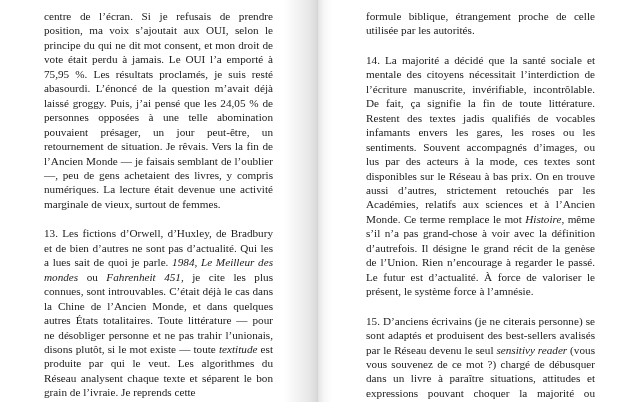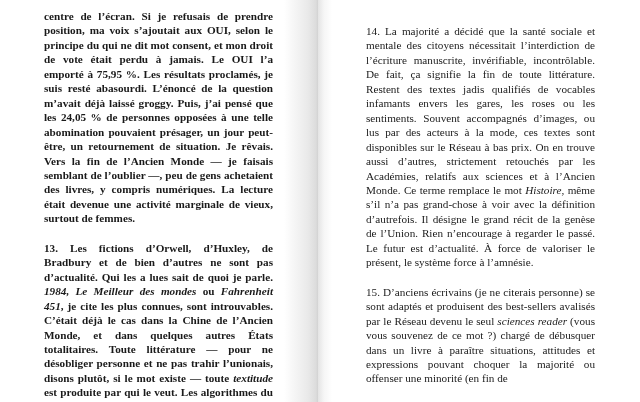--- a/index.html
+++ b/index.html
@@ -3,21 +3,20 @@
 <meta charset="utf-8">
 <style>
   html, body { margin: 0; padding: 0; }
   body { width: 640px; height: 402px; overflow: hidden; background: #ffffff; position: relative; }
   .page {
     position: absolute; top: 0; height: 402px; overflow: hidden;
   }
   .page-left {
     left: 0; width: 318px;
     background: linear-gradient(to right, #ffffff 0px, #ffffff 284px, #f4f4f4 296px, #e9e9e9 308px, #dcdcdc 316px, #d2d2d2 318px);
-    font-weight: bold;
   }
   .page-right {
     left: 318px; width: 322px;
     background: linear-gradient(to right, #e4e4e4 0px, #f6f6f6 6px, #ffffff 14px, #ffffff 322px);
   }
   .text {
     position: absolute;
     font-family: "Liberation Serif", serif;
     font-size: 11.2px;
     line-height: 14.45px;
@@ -39,20 +38,23 @@
       <span>centre de l’écran. Si je refusais de prendre position, ma voix s’ajoutait aux OUI, selon le principe du qui ne dit mot consent, et mon droit de vote était perdu à jamais. Le OUI l’a emporté à 75,95 %. Les résultats proclamés, je suis resté abasourdi. L’énoncé de la question m’avait déjà laissé groggy. Puis, j’ai pensé que les 24,05 % de personnes opposées à une telle abomination pouvaient présager, un jour peut-être, un retournement de situation. Je rêvais. Vers la fin de l’Ancien Monde — je faisais semblant de l’oublier —, peu de gens achetaient des livres, y compris numériques. La lecture était devenue une activité marginale de vieux, surtout de femmes.</span>
     </p>
     <p class="gap">
       <span>13. Les fictions d’Orwell, d’Huxley, de Bradbury et de bien d’autres ne sont pas d’actualité. Qui les a lues sait de quoi je parle. </span><em>1984, Le Meilleur des mondes</em><span> ou </span><em>Fahrenheit 451</em><span>, je cite les plus connues, sont introuvables. C’était déjà le cas dans la Chine de l’Ancien Monde, et dans quelques autres États totalitaires. Toute littérature — pour ne désobliger personne et ne pas trahir l’unionais, disons plutôt, si le mot existe — toute </span><em>textitude</em><span> est produite par qui le veut. Les algorithmes du Réseau analysent chaque texte et séparent le bon grain de l’ivraie. Je reprends cette</span>
     </p>
   </div>
 </div>
 
 <div class="page page-right">
   <div class="text">
+    <p>
+      <span>formule biblique, étrangement proche de celle utilisée par les autorités.</span>
+    </p>
     <p class="gap">
       <span>14. La majorité a décidé que la santé sociale et mentale des citoyens nécessitait l’interdiction de l’écriture manuscrite, invérifiable, incontrôlable. De fait, ça signifie la fin de toute littérature. Restent des textes jadis qualifiés de vocables infamants envers les gares, les roses ou les sentiments. Souvent accompagnés d’images, ou lus par des acteurs à la mode, ces textes sont disponibles sur le Réseau à bas prix. On en trouve aussi d’autres, strictement retouchés par les Académies, relatifs aux sciences et à l’Ancien Monde. Ce terme remplace le mot </span><em>Histoire</em><span>, même s’il n’a pas grand-chose à voir avec la définition d’autrefois. Il désigne le grand récit de la genèse de l’Union. Rien n’encourage à regarder le passé. Le futur est d’actualité. À force de valoriser le présent, le système force à l’amnésie.</span>
     </p>
     <p class="gap">
-      <span>15. D’anciens écrivains (je ne citerais personne) se sont adaptés et produisent des best-sellers avalisés par le Réseau devenu le seul </span><em>sciences reader</em><span> (vous vous souvenez de ce mot ?) chargé de débusquer dans un livre à paraître situations, attitudes et expressions pouvant choquer la majorité ou offenser une minorité (en fin de</span>
+      <span>15. D’anciens écrivains (je ne citerais personne) se sont adaptés et produisent des best-sellers avalisés par le Réseau devenu le seul </span><em>sensitivy reader</em><span> (vous vous souvenez de ce mot ?) chargé de débusquer dans un livre à paraître situations, attitudes et expressions pouvant choquer la majorité ou offenser une minorité (en fin de</span>
     </p>
   </div>
 </div>
 
 </body></html>

